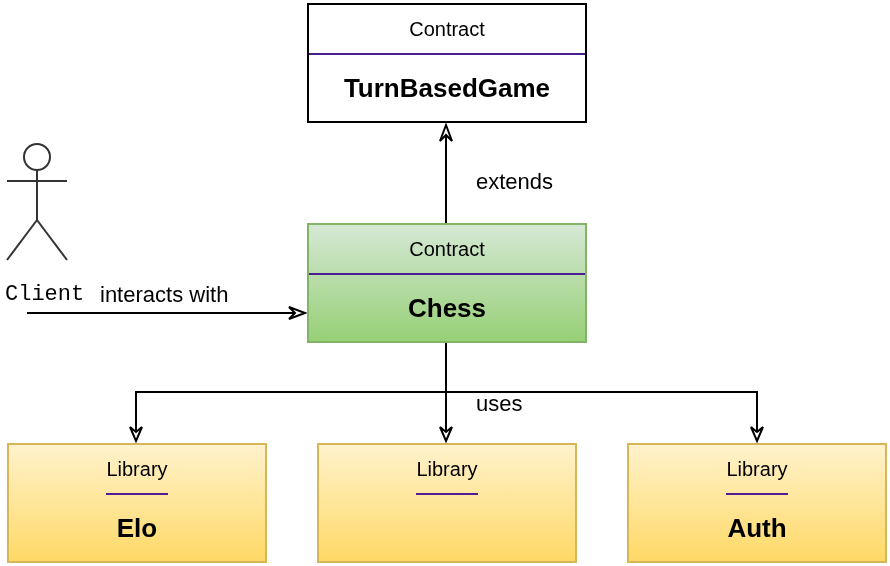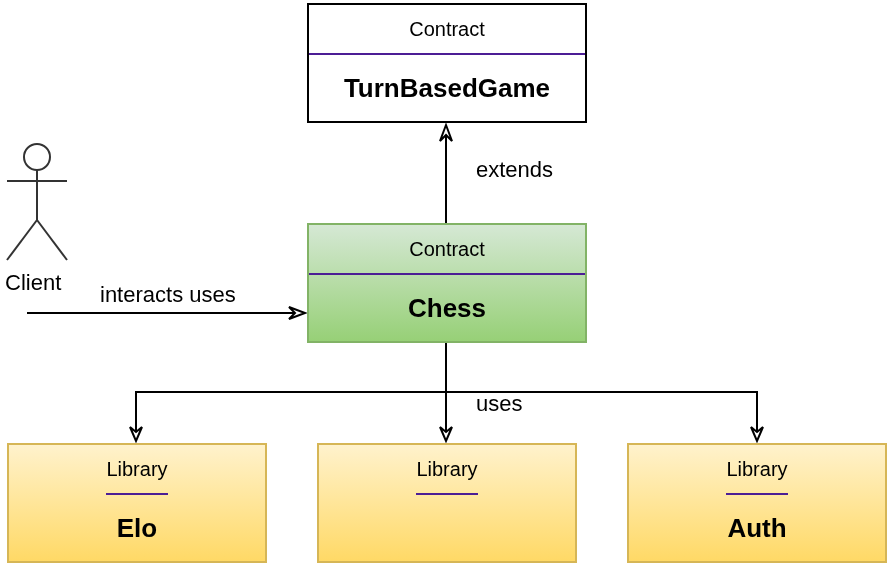--- a/index.html
+++ b/index.html
@@ -64,16 +64,16 @@
 
 <div class="box library" style="left:317px; top:443px; width:260px; height:120px;">
   <div class="stereo">Library</div>
 </div>
 
 <div class="box library" style="left:627px; top:443px; width:260px; height:120px;">
   <div class="stereo">Library</div>
   <div class="name">Auth</div>
 </div>
 
-<div class="label" style="left:5px; top:270px;">Client</div>
-<div class="label" style="left:476px; top:157px;">extends</div>
-<div class="label" style="left:100px; top:282px;">interacts uses</div>
+<div class="label" style="left:5px; top:282px;font-family:Liberation Mono, monospace;">Client</div>
+<div class="label" style="left:476px; top:169px;">extends</div>
+<div class="label" style="left:100px; top:282px;">interacts with</div>
 <div class="label" style="left:476px; top:363px;margin-top:28px;">uses</div>
 
 </body></html>

